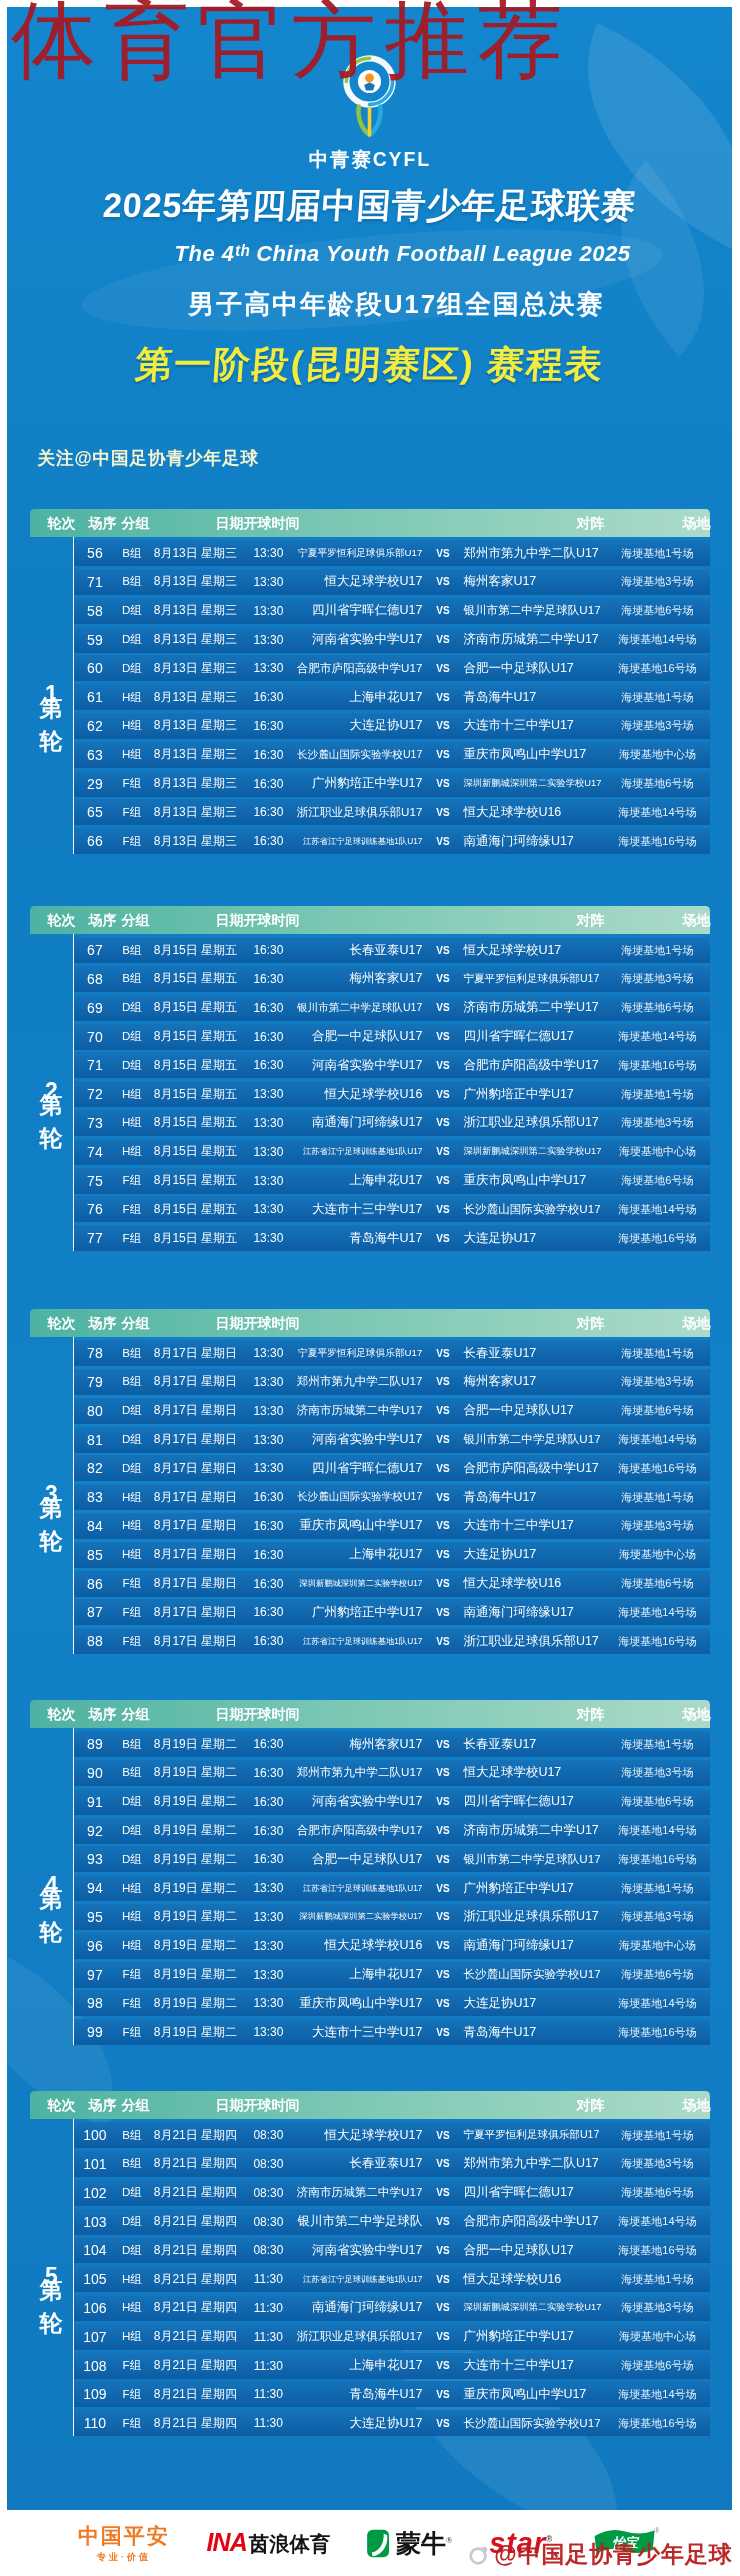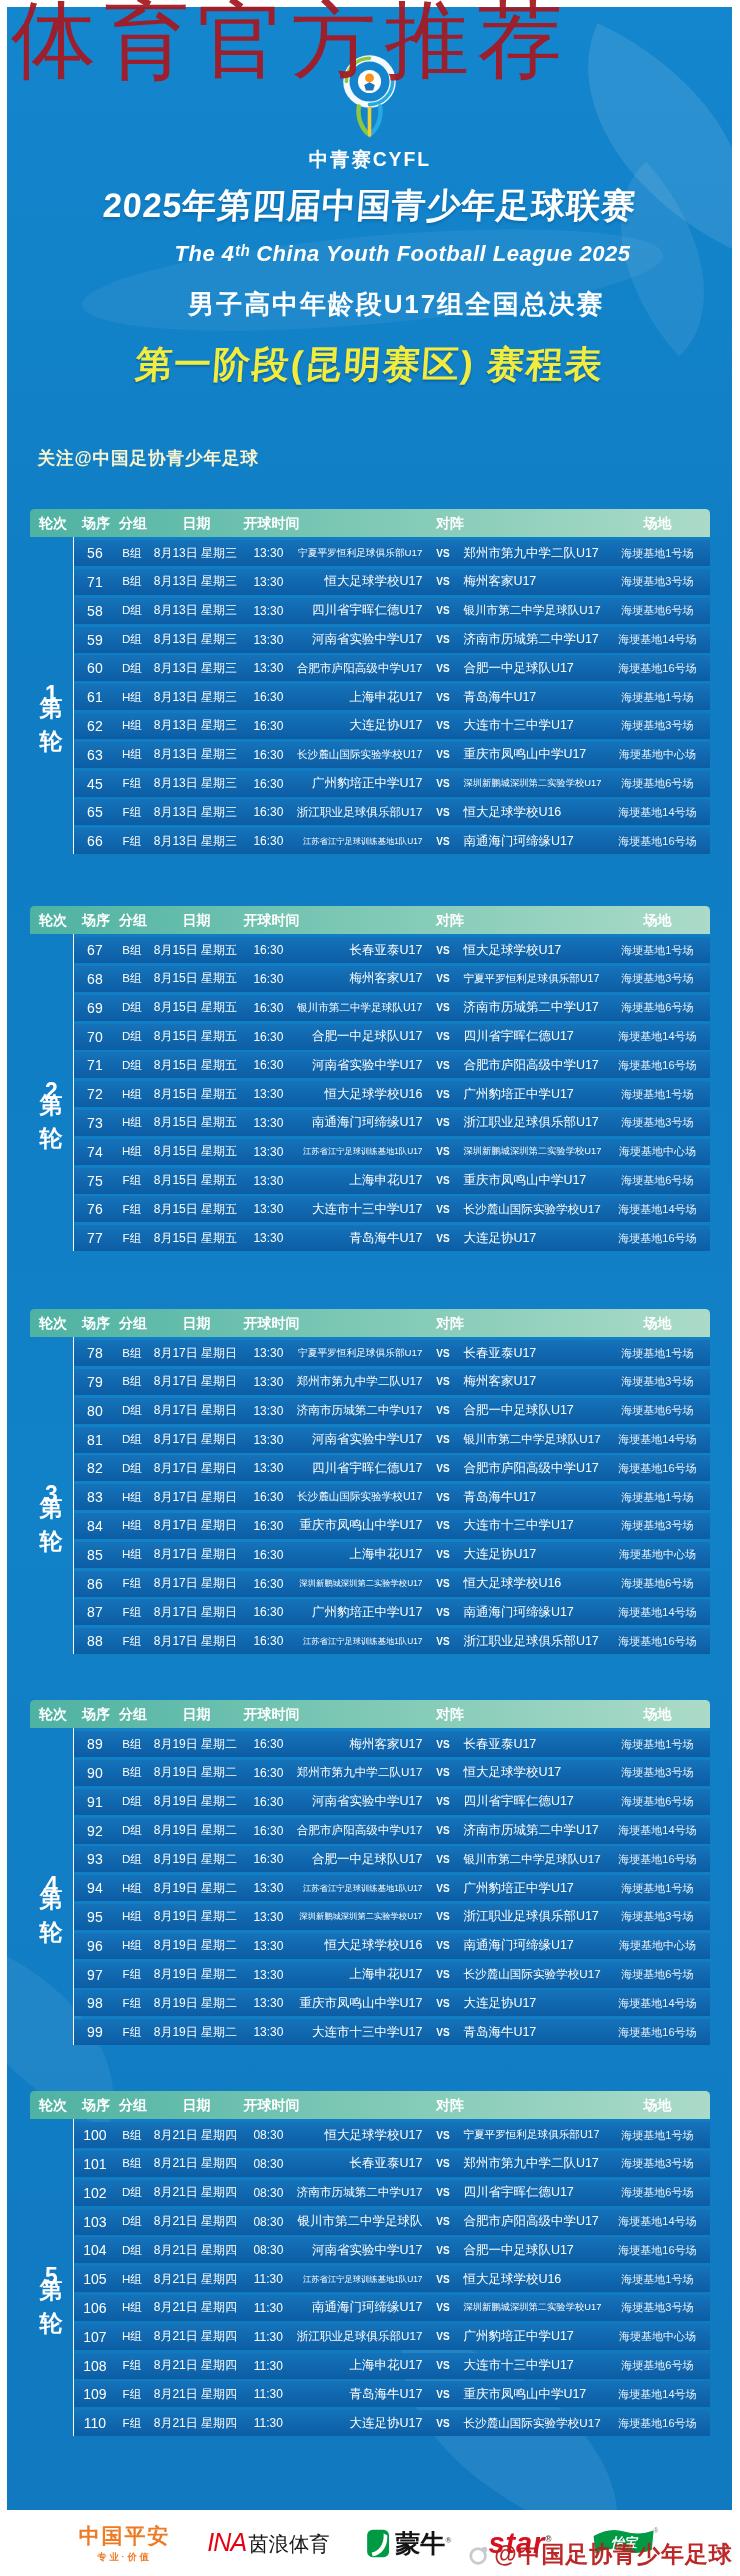--- a/index.html
+++ b/index.html
@@ -35,21 +35,21 @@
          font-size:26px;font-weight:bold;letter-spacing:1.9px;margin-left:48px;}
   .stage-title{position:absolute;left:0;top:333px;width:725px;text-align:center;color:#f2ec3f;
          font-size:37px;font-weight:bold;letter-spacing:1.9px;transform:skewX(-4deg);
          text-shadow:0 1.9px 1.9px rgba(0,40,80,.30);}
   .follow{position:absolute;left:30px;top:439px;color:#f8f4d0;font-size:17.6px;font-weight:bold;letter-spacing:0.9px;}
   
   .sched-table{position:absolute;left:23px;width:680px;}
   .thead{display:flex;height:28px;line-height:28px;color:#fff;font-weight:bold;font-size:14px;
          background:linear-gradient(90deg,#4eb2a2 0%,#7ac7b4 45%,#abdbc8 100%);
          border-radius:4.6px 4.6px 0 0;}
-  .th{text-align:center;white-space:nowrap;}
+  .th{text-align:right;white-space:nowrap;}
   .th-round{width:45px;}.th-no{width:41px;}.th-group{width:33px;}.th-date{width:94px;}
   .th-time{width:52px;}.th-pair{width:309px;}.th-venue{flex:1;}
   .tbody{display:flex;}
   .round-col{width:43px;border-right:1.9px solid #fff;display:flex;align-items:center;justify-content:center;}
   .round-label{writing-mode:vertical-rl;text-orientation:upright;color:#fff;font-size:23px;
          font-weight:bold;letter-spacing:3.7px;}
   .rows{flex:1;}
   .row{display:flex;align-items:center;height:26px;margin-top:2.8px;color:#fff;
        background:linear-gradient(180deg,#1573ba,#0c5da4);}
   .row .tx{white-space:nowrap;}
@@ -63,21 +63,21 @@
   .c-venue{flex:1;text-align:center;font-size:11px;color:#eaf3fb;overflow:hidden;}
   
   .note{position:absolute;left:30px;top:2457px;color:#dcea67;font-size:15.7px;font-weight:bold;letter-spacing:0.5px;}
   
   .footer{position:absolute;left:0;top:2510px;width:740px;height:66px;background:#fff;
           display:flex;align-items:center;justify-content:center;gap:37px;}
   .sp{display:flex;align-items:center;}
   .sp-pingan{flex-direction:column;color:#ee7a23;font-weight:bold;}
   .sp-pingan .n{font-size:21px;letter-spacing:1.9px;}
   .sp-pingan .t{font-size:9.3px;margin-top:0.9px;letter-spacing:2.8px;}
-  .sp-yinlang{align-items:baseline;font-weight:normal;}
+  .sp-yinlang{align-items:baseline;font-weight:bold;}
   .sp-yinlang .ina{color:#e60012;font-style:italic;font-size:25px;letter-spacing:-0.9px;margin-right:1.9px;}
   .sp-yinlang .yl{color:#151515;font-size:20.4px;}
   .sp-mengniu{gap:4.6px;}
   .sp-mengniu .mn-text{font-size:25px;font-weight:bold;color:#141414;font-family:"Liberation Serif",serif;}
   .sup-r{font-size:8.3px;vertical-align:super;color:#555;}
   .sp-star .star-text{color:#d8101f;font-size:29px;font-weight:bold;font-style:italic;letter-spacing:0.9px;}
   .sp-yibao{position:relative;}
   .wm-bottom{position:absolute;right:7.4px;top:2539px;display:flex;align-items:center;gap:4.6px;
              color:#b91c1c;font-size:23px;font-weight:bold;letter-spacing:0.9px;opacity:.95;z-index:8;}
 </style>
@@ -236,21 +236,21 @@
                 <div class="c-home">
                   <span class="tx" style="font-size: 10.6px;">长沙麓山国际实验学校U17</span>
                 </div>
                 <div class="c-vs"><span class="tx">VS</span></div>
                 <div class="c-away">
                   <span class="tx">重庆市凤鸣山中学U17</span>
                 </div>
                 <div class="c-venue"><span class="tx">海埂基地中心场</span></div>
               </div>
               <div class="row">
-                <div class="c-no"><span class="tx">45</span></div>
+                <div class="c-no"><span class="tx">29</span></div>
                 <div class="c-group"><span class="tx">F组</span></div>
                 <div class="c-date"><span class="tx">8月13日 星期三</span></div>
                 <div class="c-time"><span class="tx">16:30</span></div>
                 <div class="c-home">
                   <span class="tx">广州豹培正中学U17</span>
                 </div>
                 <div class="c-vs"><span class="tx">VS</span></div>
                 <div class="c-away">
                   <span class="tx" style="font-size: 9.3px;">深圳新鹏城深圳第二实验学校U17</span>
                 </div>

